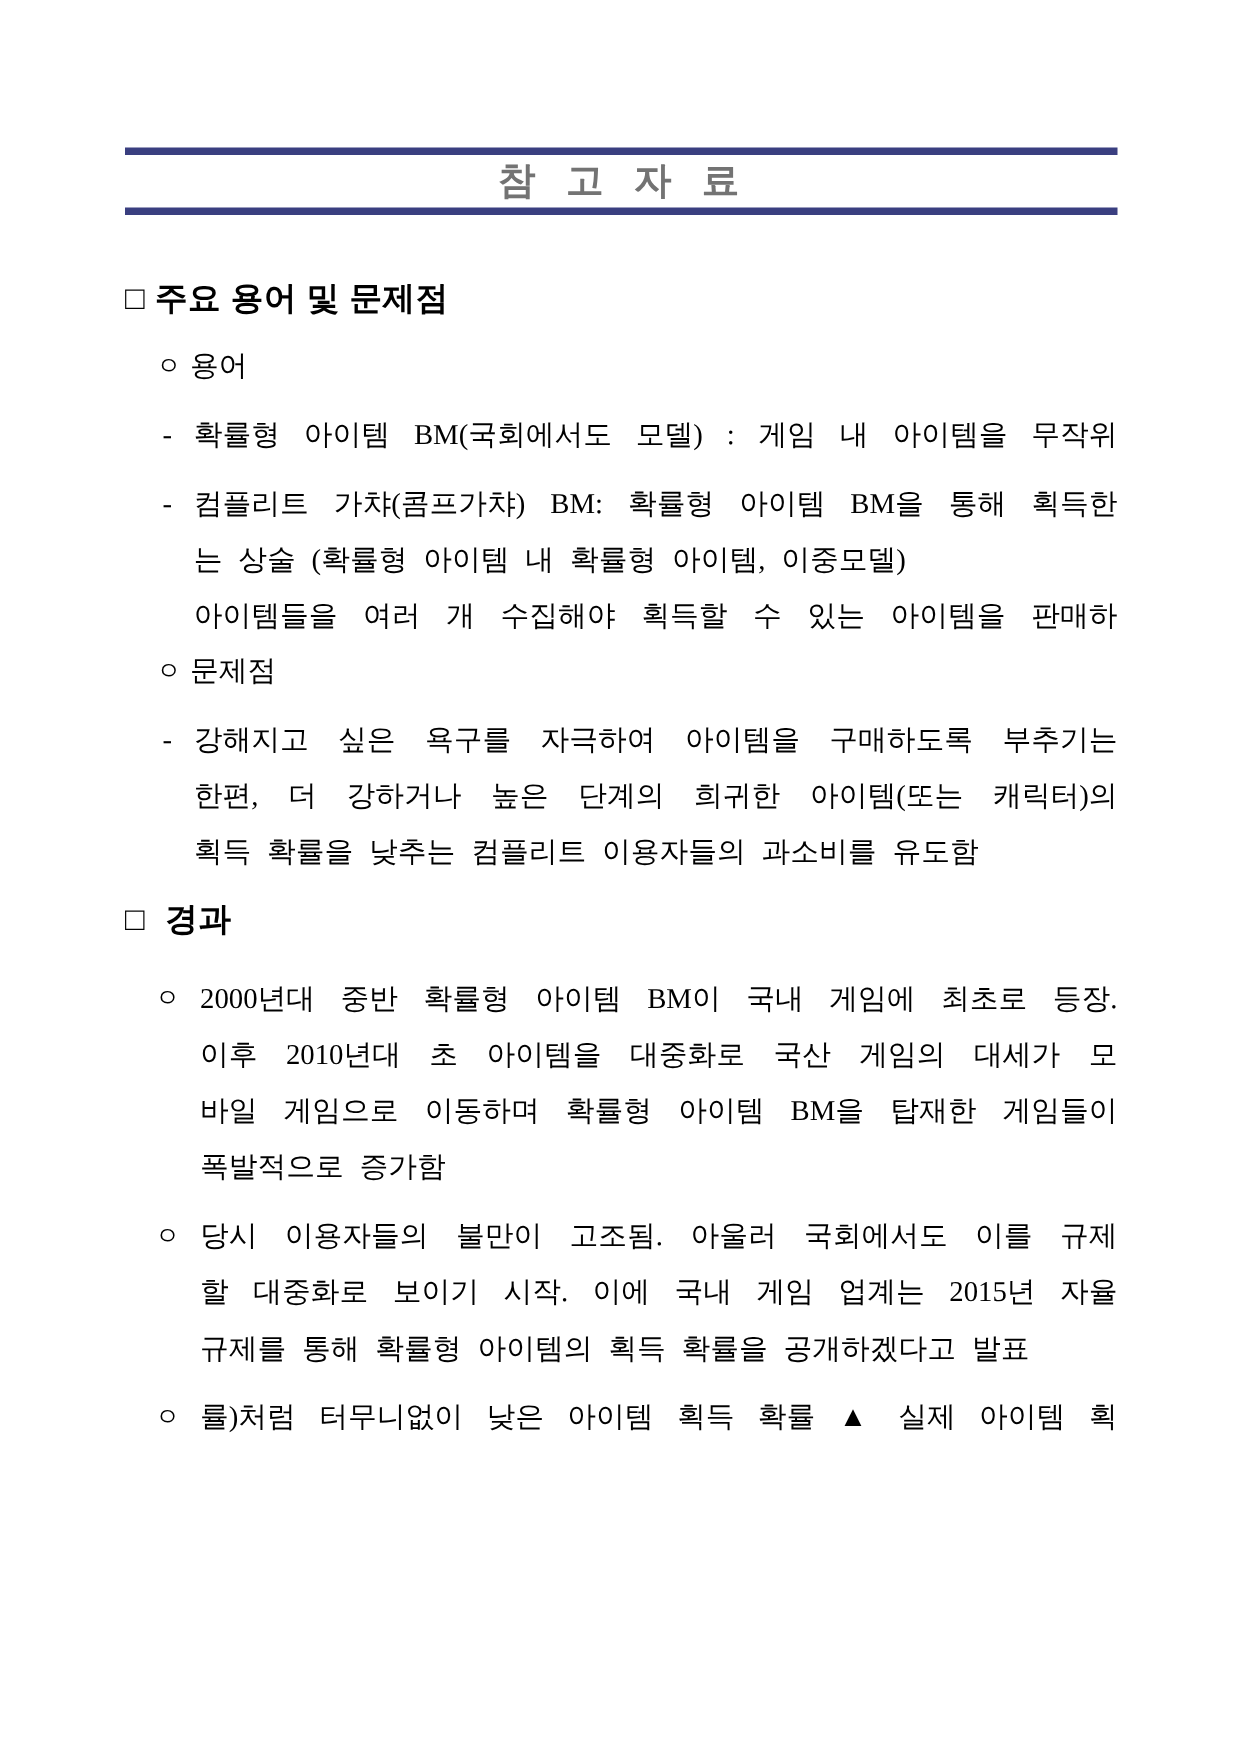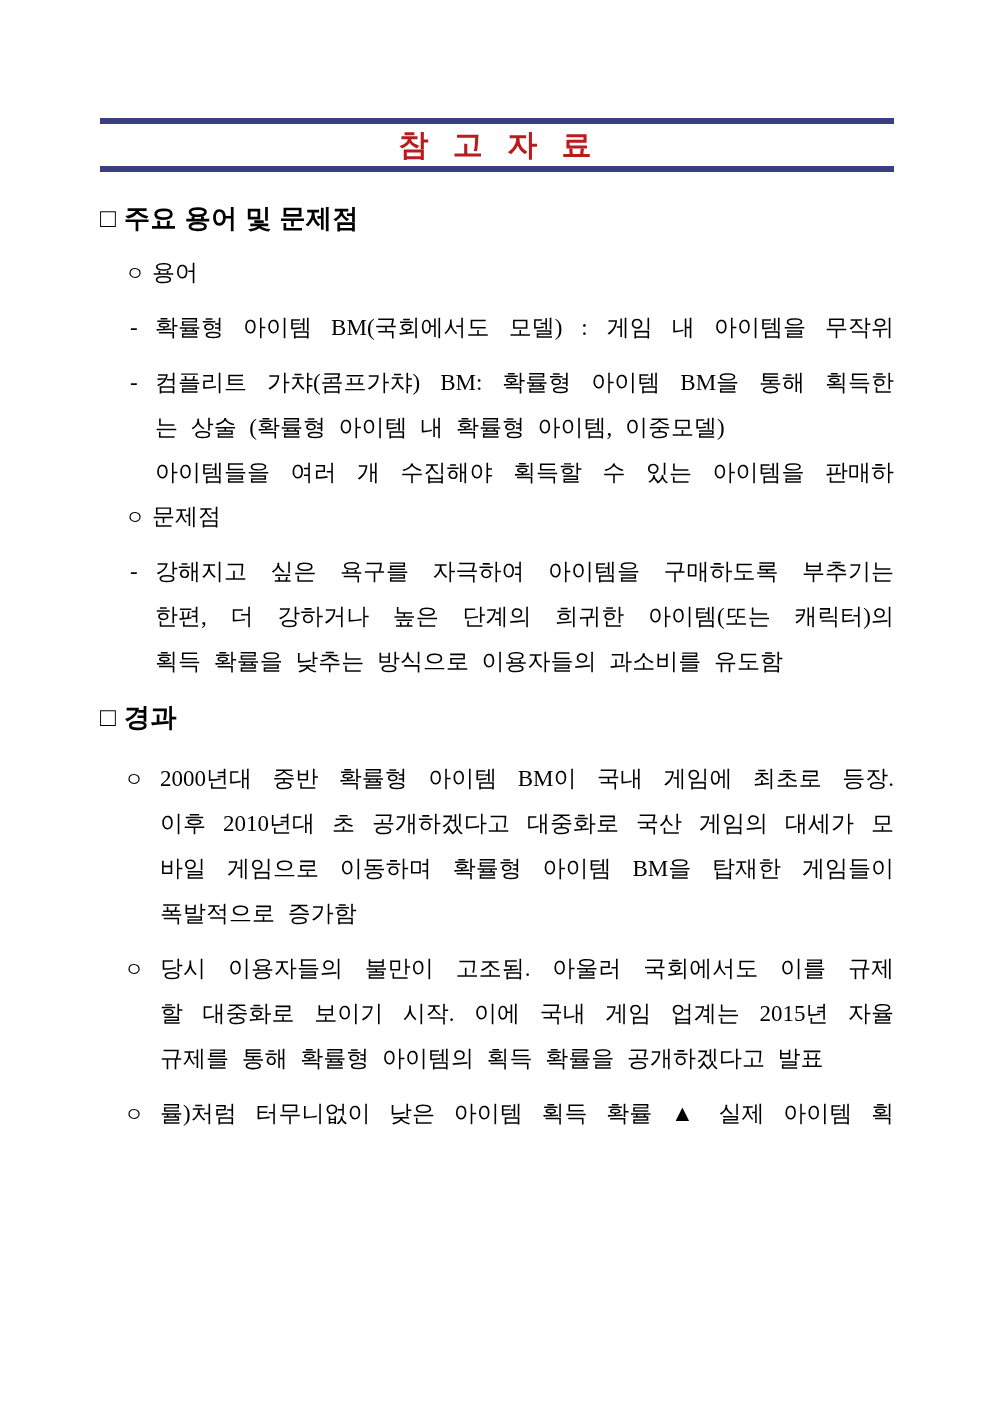--- a/index.html
+++ b/index.html
@@ -18,33 +18,33 @@
   .rule { height:6px; background:var(--accent); }
   .doc-title {
     font-family:"Liberation Sans","DejaVu Sans",sans-serif;
     font-weight:bold;
     font-size:30px;
     line-height:34px;
     text-align:center;
     padding:4px 0;
     letter-spacing:4px;
     word-spacing:8px;
-    color:#b91c1c;
+    color:#737373;
   }
 
   
   .section-heading {
     font-family:"Liberation Sans","DejaVu Sans",sans-serif;
     font-weight:bold;
     font-size:26px;
     line-height:34px;
-    margin-top:29px;
+    margin-top:49px;
     letter-spacing:0.5px;
   }
-  .sec + .sec .section-heading { margin-top:16px; }
+  .sec + .sec .section-heading { margin-top:16px;font-family:Liberation Mono, monospace; }
 
   .block { position:relative; font-size:23px; }
   .section-heading + .block { margin-top:22px; }
   .block + .block { margin-top:10px; }
   .block + .block.sub { margin-top:6px; }
   .block.sub + .block { margin-top:16px; }
 
   .block.sub { padding-left:52px; line-height:32px; }
   .block.sub .bullet { position:absolute; left:25px; top:0; font-size:20px; }
 
@@ -100,31 +100,31 @@
         <span class="bullet">ㅇ</span>
         <div class="lines">
           <div class="line last">문제점</div>
         </div>
       </div>
       <div class="block dash">
         <span class="bullet">-</span>
         <div class="lines">
           <div class="line">강해지고 싶은 욕구를 자극하여 아이템을 구매하도록 부추기는</div>
           <div class="line">한편, 더 강하거나 높은 단계의 희귀한 아이템(또는 캐릭터)의</div>
-          <div class="line last">획득 확률을 낮추는 방식으로 이용자들의 과소비를 유도함</div>
+          <div class="line last">획득 확률을 낮추는 컴플리트 이용자들의 과소비를 유도함</div>
         </div>
       </div>
     </section>
     <section class="sec">
       <h2 class="section-heading">□ 경과</h2>
       <div class="block circle">
         <span class="bullet">ㅇ</span>
         <div class="lines">
           <div class="line">2000년대 중반 확률형 아이템 BM이 국내 게임에 최초로 등장.</div>
-          <div class="line">이후 2010년대 초 공개하겠다고 대중화로 국산 게임의 대세가 모</div>
+          <div class="line">이후 2010년대 초 아이템을 대중화로 국산 게임의 대세가 모</div>
           <div class="line">바일 게임으로 이동하며 확률형 아이템 BM을 탑재한 게임들이</div>
           <div class="line last">폭발적으로 증가함</div>
         </div>
       </div>
       <div class="block circle">
         <span class="bullet">ㅇ</span>
         <div class="lines">
           <div class="line">당시 이용자들의 불만이 고조됨. 아울러 국회에서도 이를 규제</div>
           <div class="line">할 대중화로 보이기 시작. 이에 국내 게임 업계는 2015년 자율</div>
           <div class="line last">규제를 통해 확률형 아이템의 획득 확률을 공개하겠다고 발표</div>

